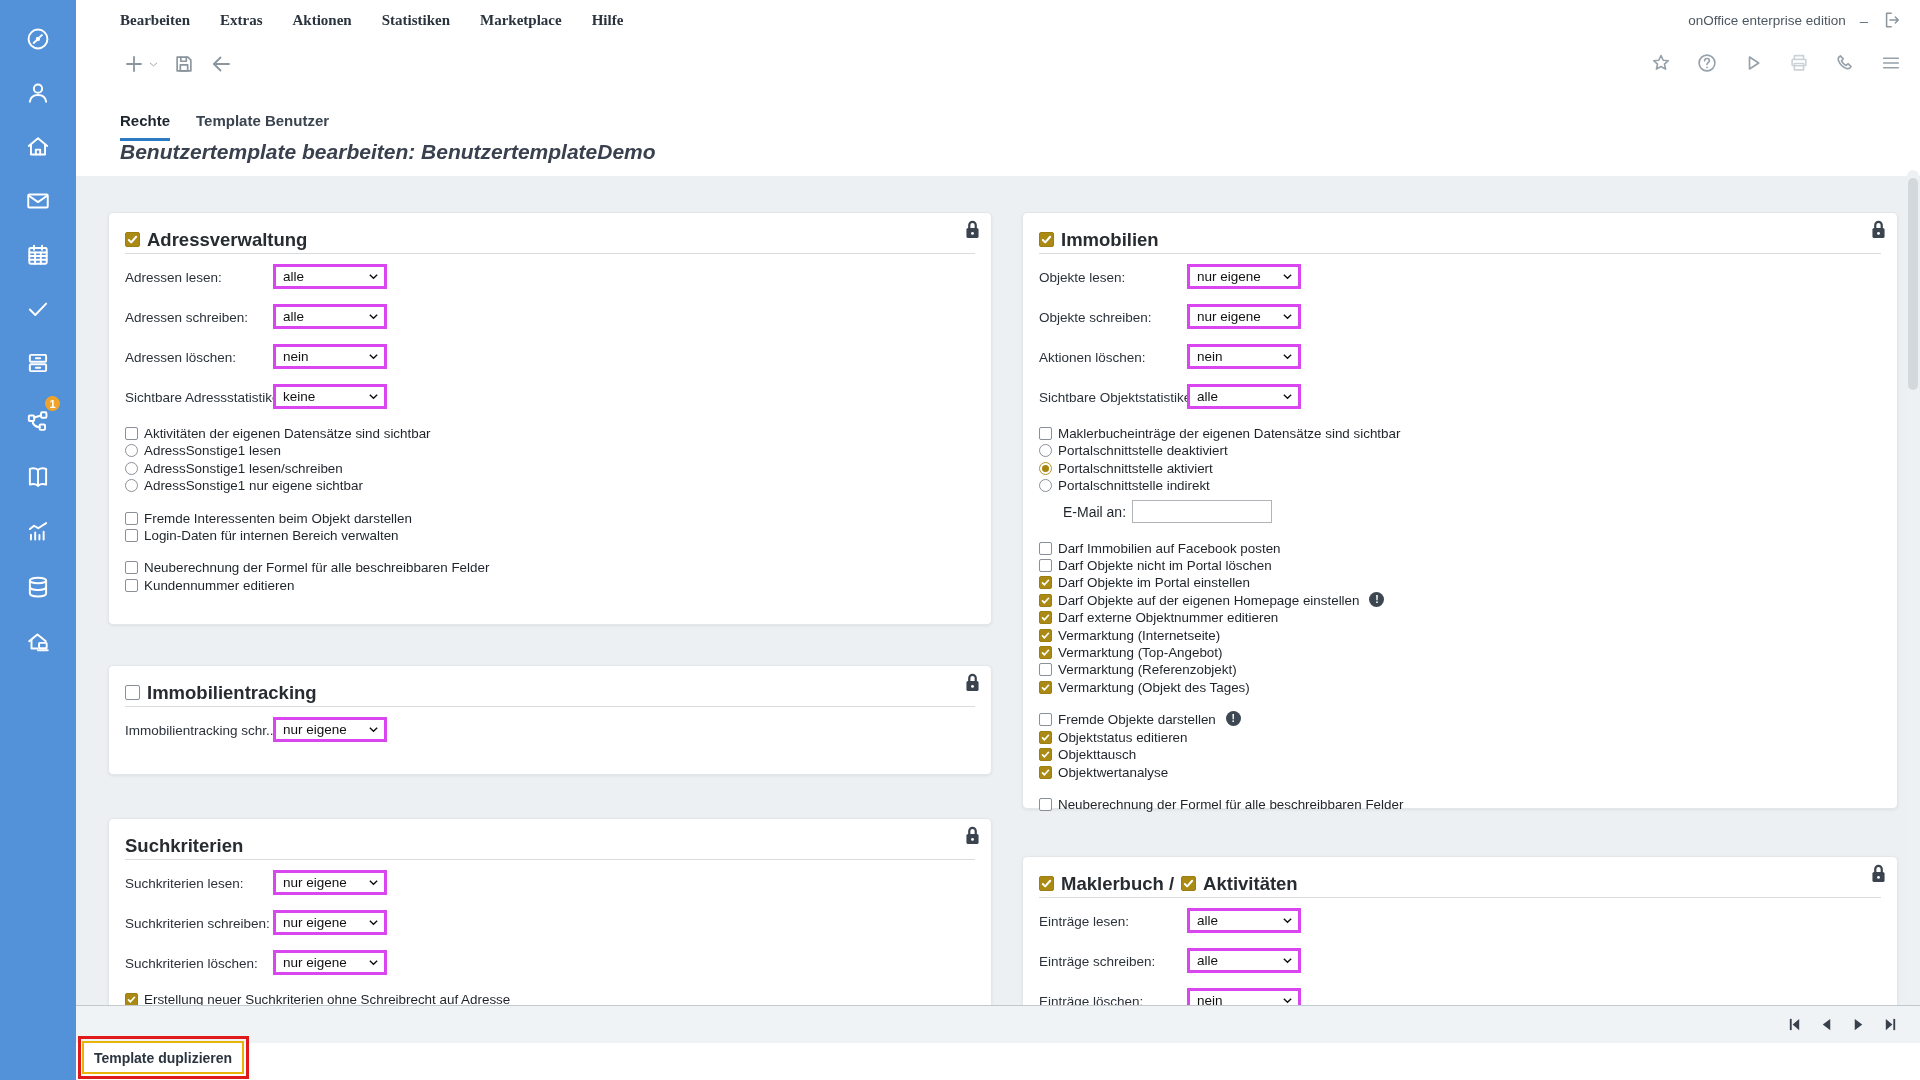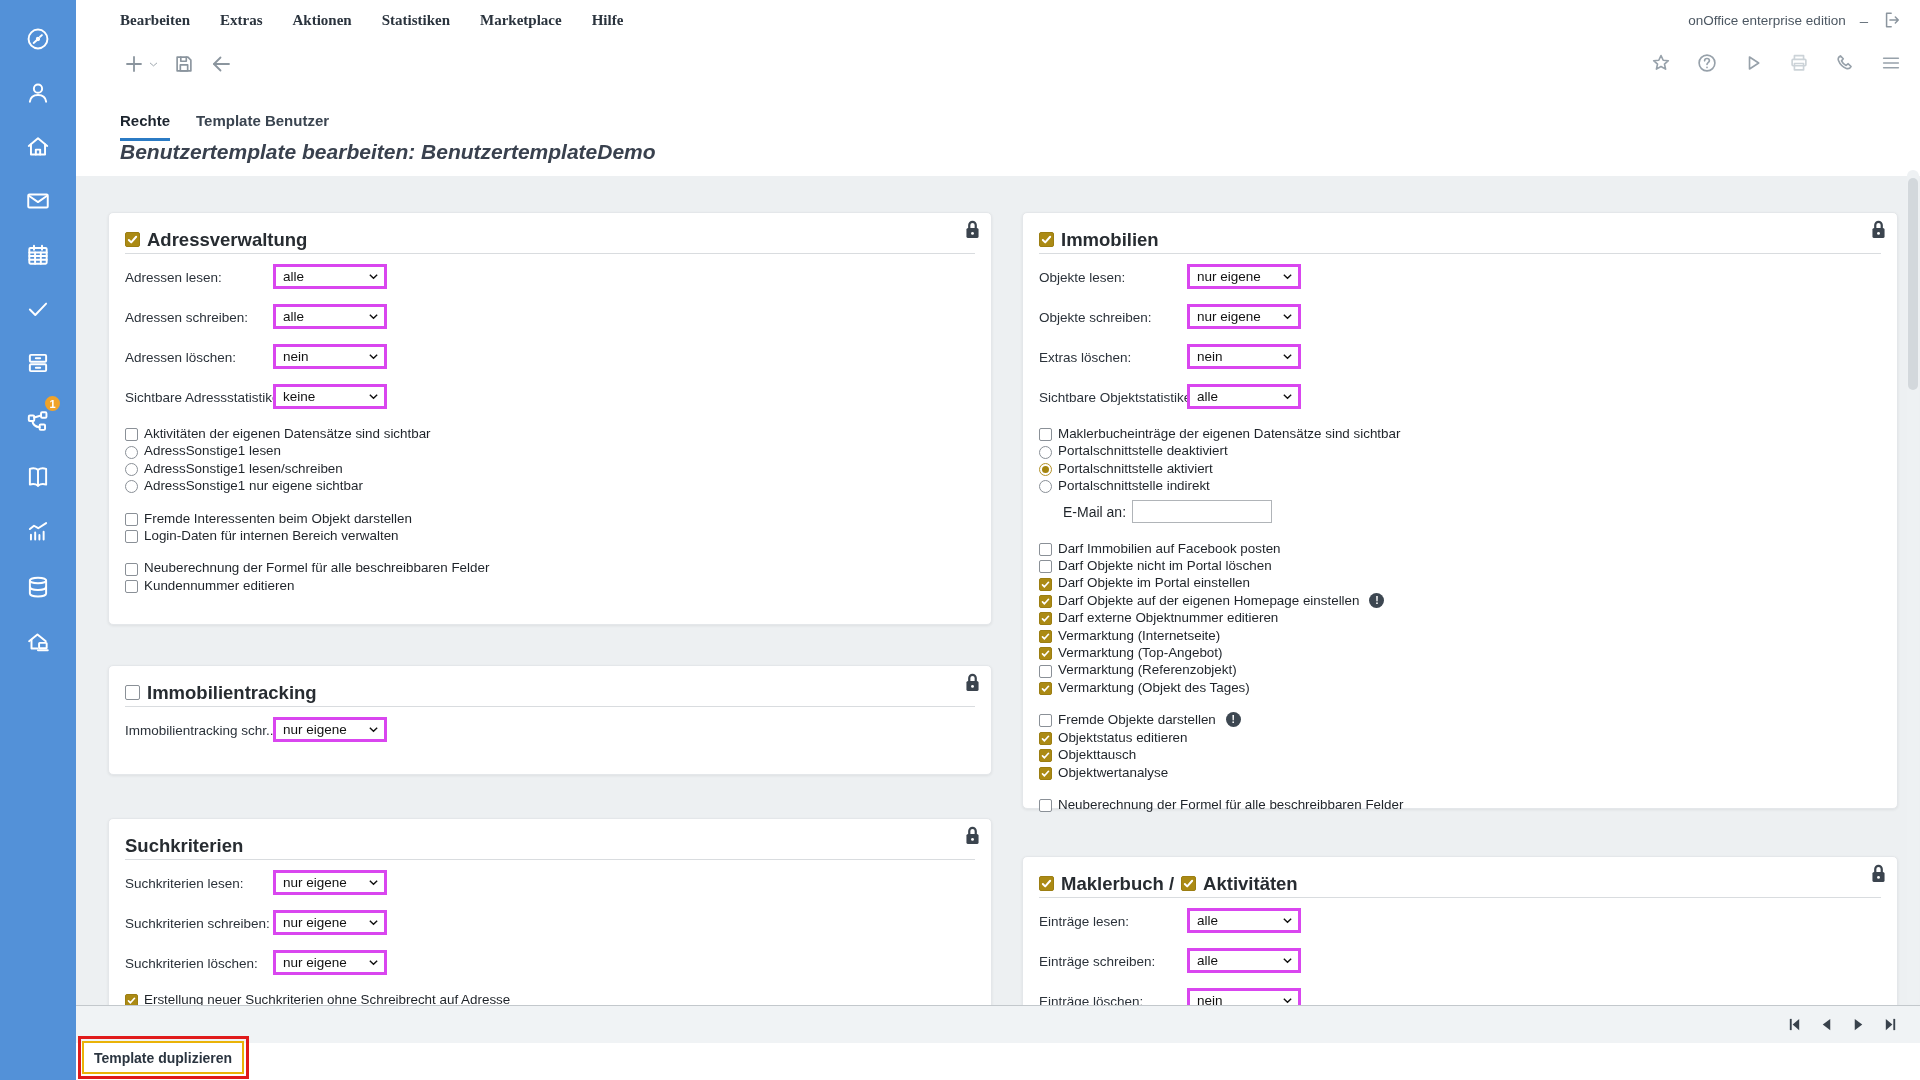--- a/index.html
+++ b/index.html
@@ -47,21 +47,21 @@
   .p-div { border-bottom:1px solid #d9dcdf; margin-top:2px; }
   .p-rows { margin-top:10px; }
   .s-row { position:relative; height:26px; margin-bottom:14px; }
   .s-label { position:absolute; left:0; top:6px; font-size:13.5px; color:#2b323a; white-space:nowrap; }
   .select { position:absolute; left:148px; top:0; width:114px; height:25px; background:#fff;
     border:3px solid #d946ef; display:flex; align-items:center; justify-content:space-between;
     padding:0 5px 0 7px; cursor:pointer; z-index:2; }
   .select .sel-val { font-size:13.5px; color:#111; }
   .select svg { color:#111; }
   .group { margin-top:15px; }
-  .opt { display:flex; align-items:center; gap:6px; line-height:17.4px; min-height:17.4px; font-size:13.4px; color:#1f242a; }
+  .opt { display:flex; align-items:flex-start; gap:6px; line-height:17.4px; min-height:17.4px; font-size:13.4px; color:#1f242a; }
   .opt .lbl { white-space:nowrap; }
   .cb { width:13px; height:13px; border:1px solid #8a9097; border-radius:2px; background:#fff;
     flex:0 0 13px; margin-top:2px; display:flex; align-items:center; justify-content:center; cursor:pointer; }
   .cb.checked { background:#ab8a14; border-color:#9c7e12; color:#fff; }
   .cb.big { width:15px; height:15px; flex:0 0 15px; margin-top:0; }
   .rb { width:13px; height:13px; border:1px solid #8a9097; border-radius:50%; background:#fff;
     flex:0 0 13px; margin-top:2px; display:flex; align-items:center; justify-content:center; cursor:pointer; }
   .rb.checked { border:1.5px solid #b3922a; }
   .rb.checked::after { content:""; width:7px; height:7px; border-radius:50%; background:#a5850e; }
   .info { width:15px; height:15px; border-radius:50%; background:#3d4751; color:#fff; font-size:10.5px;
@@ -380,21 +380,21 @@
         <div class="s-row">
           <span class="s-label">Objekte schreiben:</span>
           <div class="select">
             <span class="sel-val">nur eigene</span>
             <svg width="11" height="11" viewBox="0 0 24 24" fill="none" stroke="currentColor" stroke-width="3">
               <path d="M4 8l8 8 8-8"></path>
             </svg>
           </div>
         </div>
         <div class="s-row">
-          <span class="s-label">Extras löschen:</span>
+          <span class="s-label">Aktionen löschen:</span>
           <div class="select">
             <span class="sel-val">nein</span>
             <svg width="11" height="11" viewBox="0 0 24 24" fill="none" stroke="currentColor" stroke-width="3">
               <path d="M4 8l8 8 8-8"></path>
             </svg>
           </div>
         </div>
         <div class="s-row">
           <span class="s-label">Sichtbare Objektstatistiken</span>
           <div class="select">

